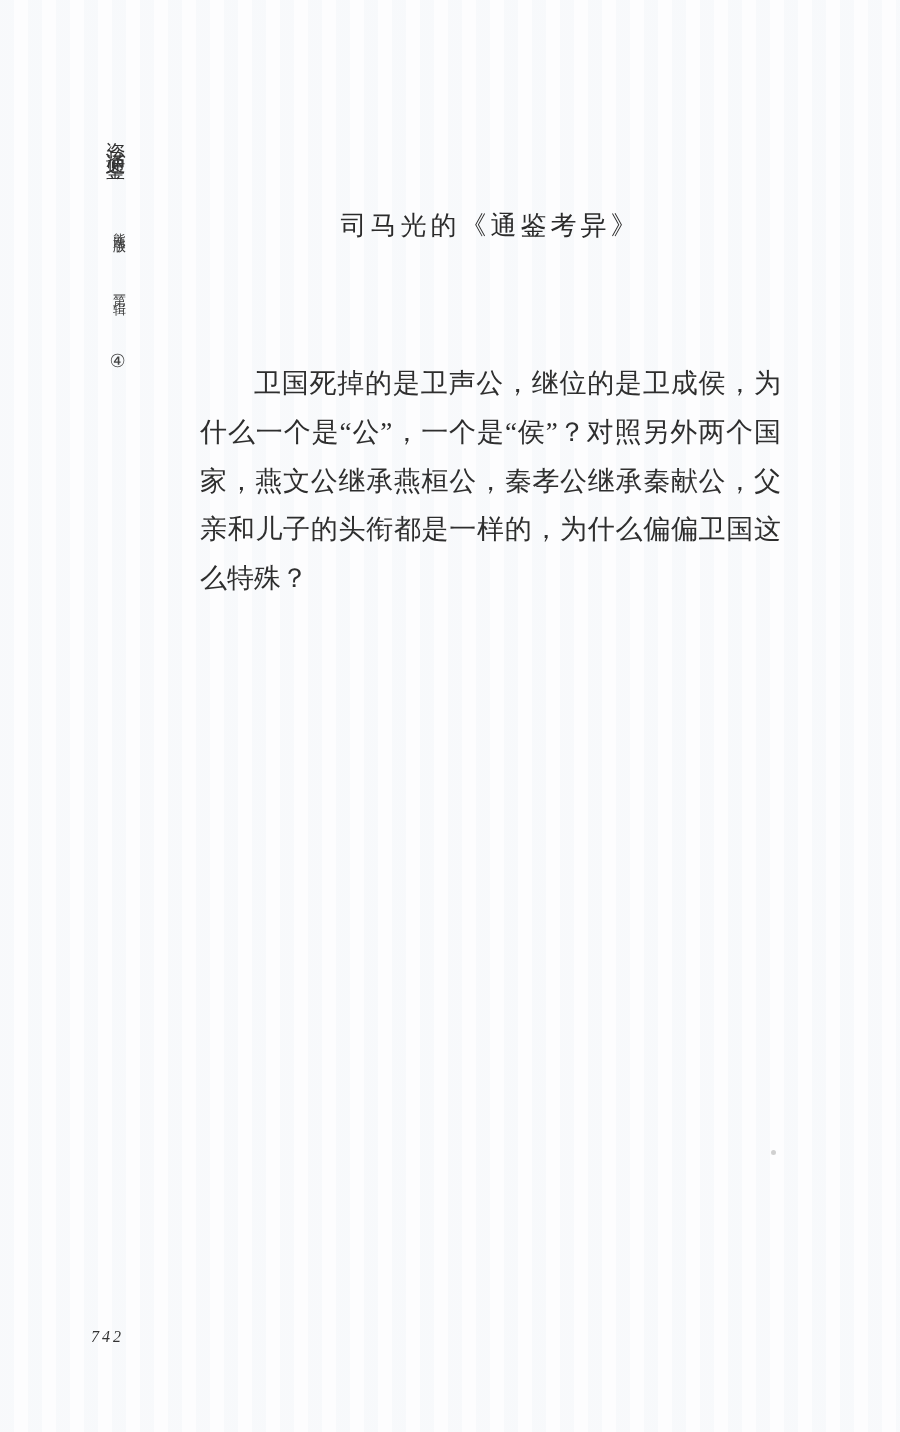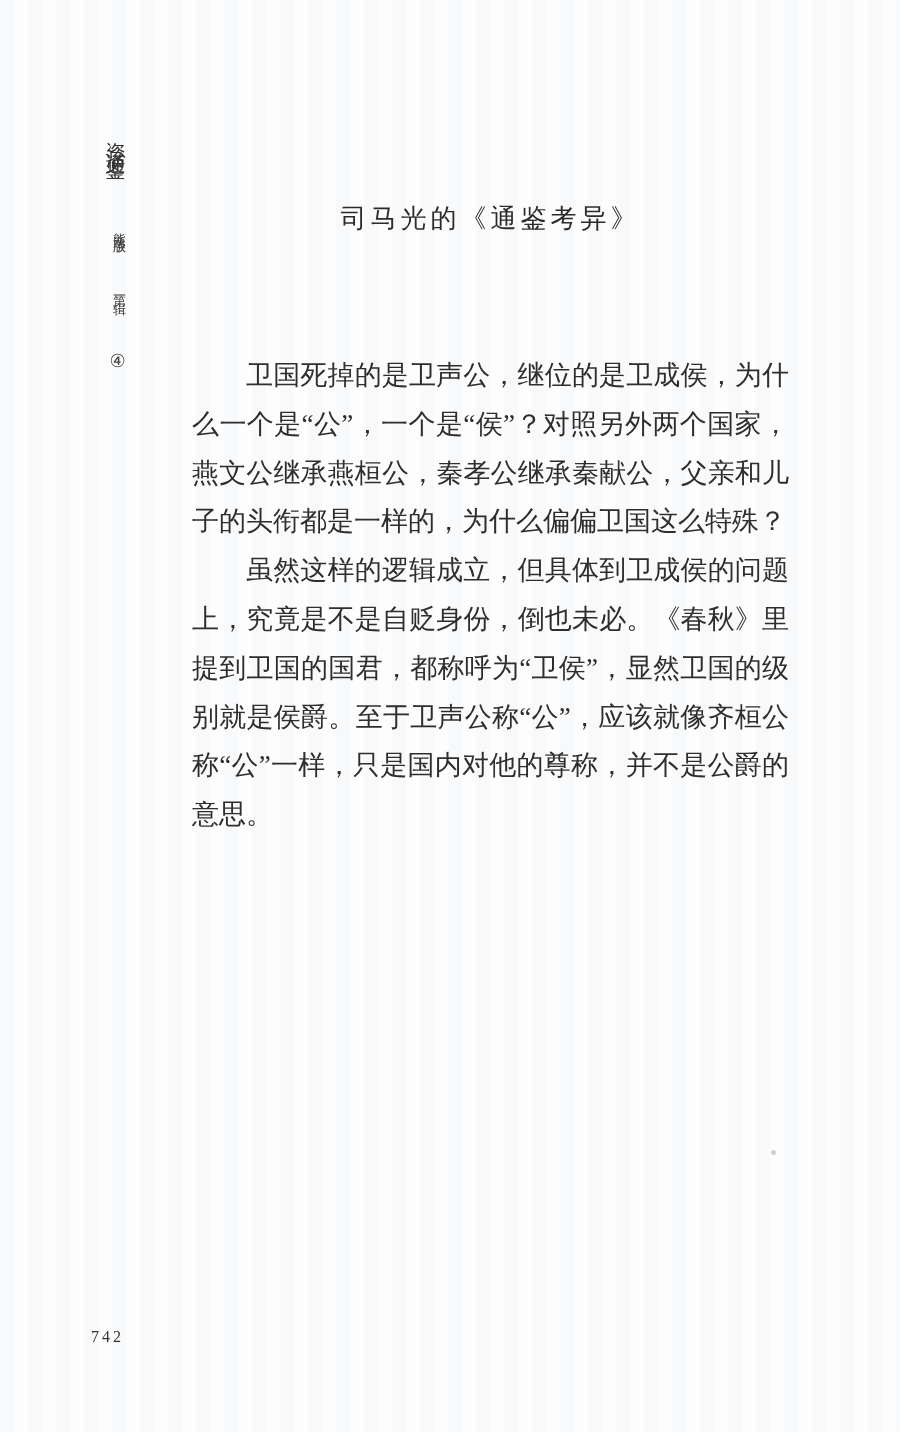--- a/index.html
+++ b/index.html
@@ -52,21 +52,21 @@
     left: 106px;
     top: 350px;
     font-size: 18px;
     color: #444444;
   }
 
   
   .chapter-title {
     position: absolute;
     left: 192px;
-    top: 194px;
+    top: 201px;
     width: 597px;
     text-align: center;
     font-size: 26px;
     line-height: 50px;
     letter-spacing: 4px;
     color: #2b2b2b;
   }
 
   
   .body-text {
@@ -74,33 +74,34 @@
     left: 192px;
     top: 351px;
     width: 597px;
     font-size: 27px;
     line-height: 48.8px;
     text-align: justify;
     text-justify: inter-character;
     color: #2e2e2e;
   }
   .body-text p {
-    margin: 0;
+    margin: 8px;
     padding: 0;
     text-indent: 2em;
   }
 
   
   .page-number {
     position: absolute;
     left: 91px;
     top: 1328px;
     font-size: 16px;
     letter-spacing: 3px;
     color: #333333;
+    font-style: italic;
   }
 
   
   .speck {
     position: absolute;
     left: 771px;
     top: 1150px;
     width: 5px;
     height: 5px;
     border-radius: 50%;
@@ -117,20 +118,19 @@
   <div class="spine-seg spine-edition">熊逸版</div>
   <div class="spine-seg spine-series">第一辑</div>
   <div class="spine-seg spine-volume">④</div>
 
   <div class="chapter-title">
     <div>司马光的《通鉴考异》</div>
   </div>
 
   <div class="body-text">
     <p>卫国死掉的是卫声公，继位的是卫成侯，为什么一个是“公”，一个是“侯”？对照另外两个国家，燕文公继承燕桓公，秦孝公继承秦献公，父亲和儿子的头衔都是一样的，为什么偏偏卫国这么特殊？</p>
-    <p>虽然这样的逻辑成立，但具体到卫成侯的问题上，究竟是不是自贬身份，倒也未必。《春秋》里提到卫国的国君，都称呼为“卫侯”，显然卫国的级别就是侯爵。至于卫声公称“公”，应该就像齐桓公称“公”一样，只是国内对他的尊称，并不是公爵的意思。</p>
   </div>
 
   <div class="page-number">742</div>
 
   <div class="speck"></div>
 
 </div>
 
 </body></html>

